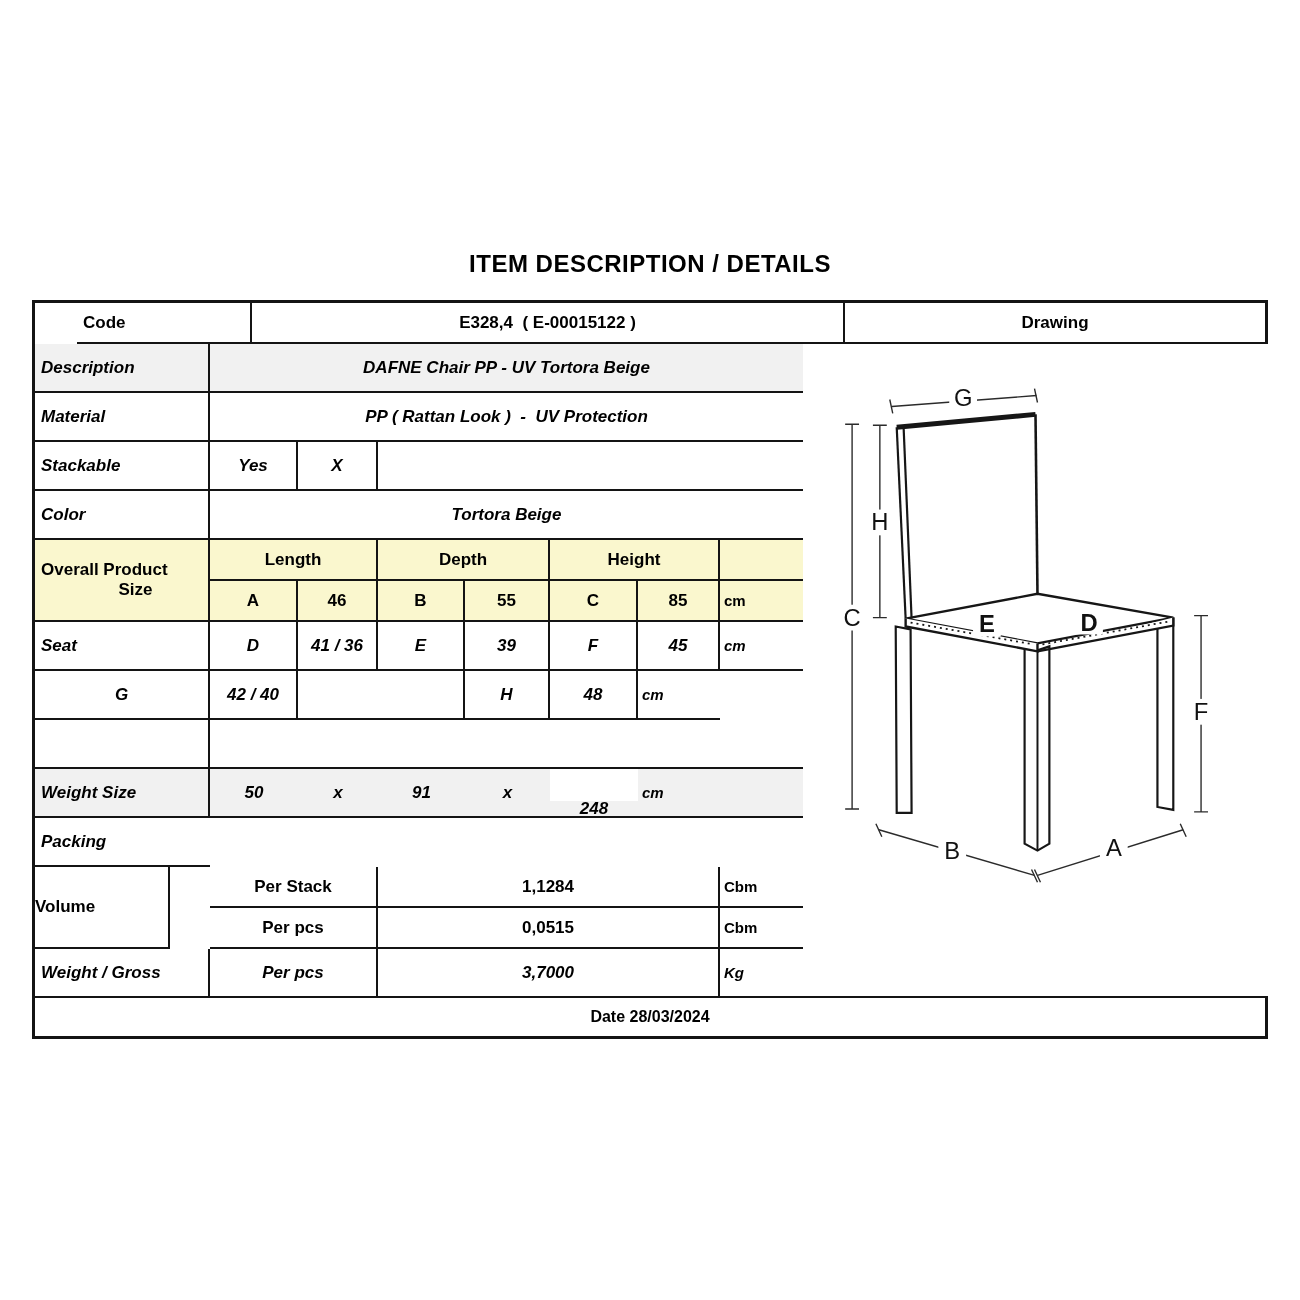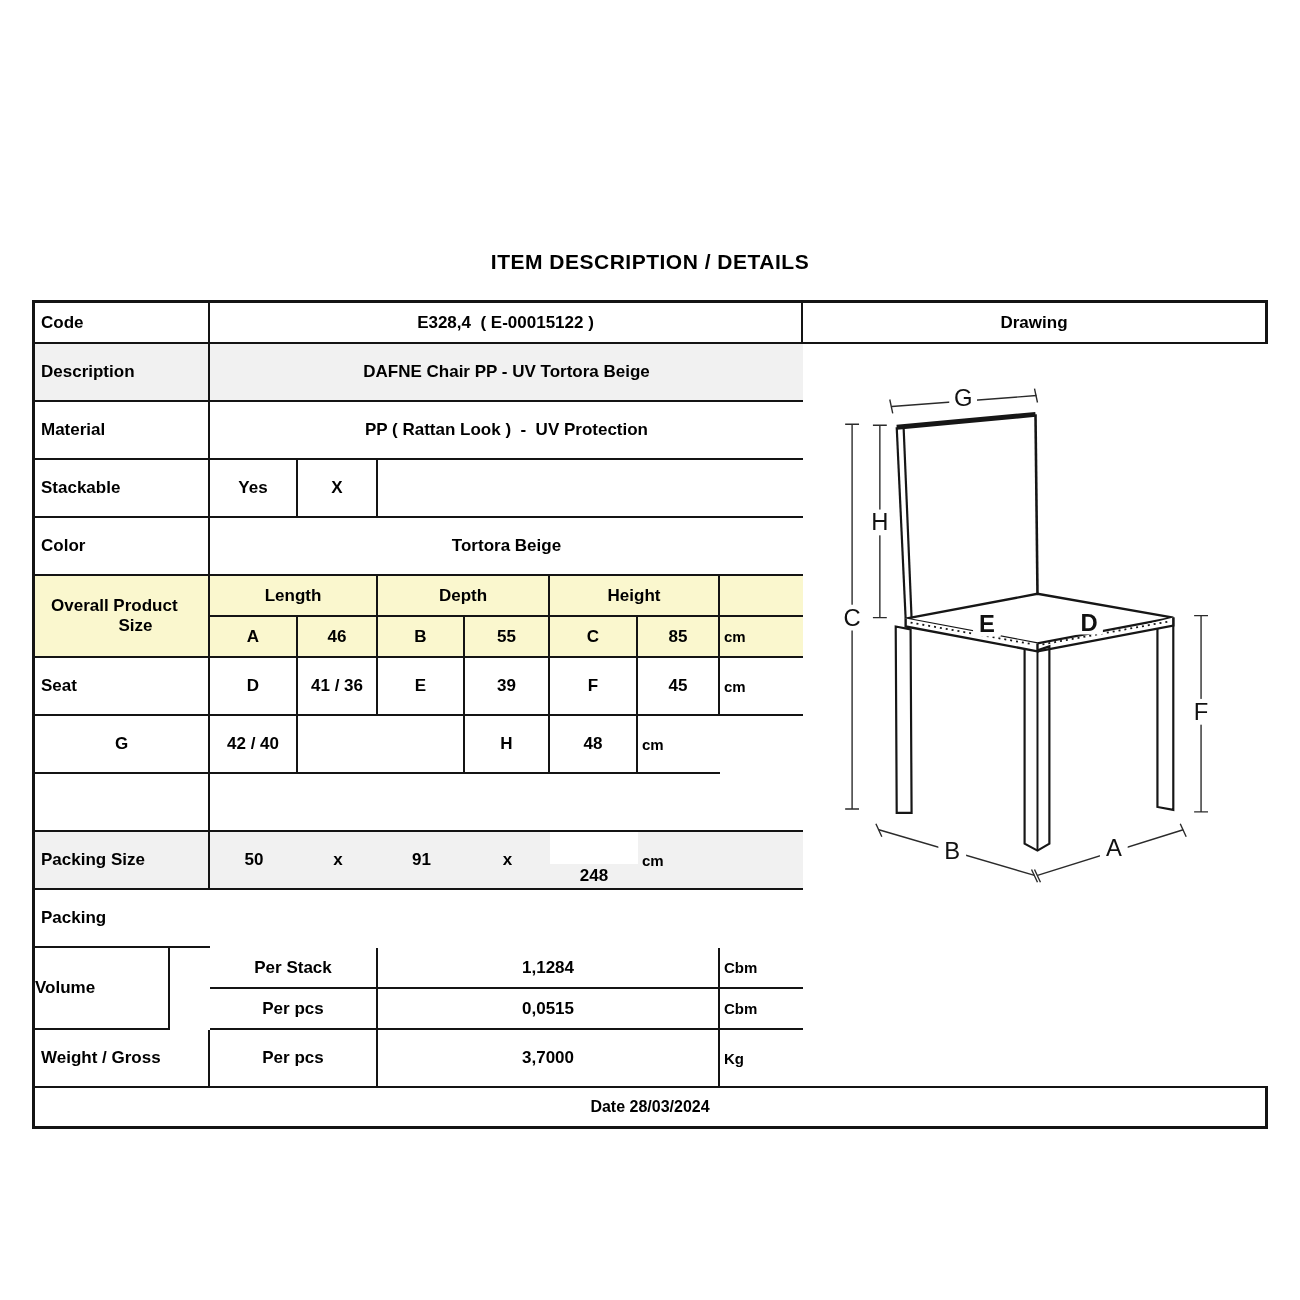--- a/index.html
+++ b/index.html
@@ -7,46 +7,46 @@
     --gray:#f1f1f1;
     --bd:#141414;
   }
   html,body{margin:0;padding:0;}
   body{
     width:1300px;height:1300px;background:#ffffff;position:relative;
     font-family:"Liberation Sans", sans-serif;color:#000;overflow:hidden;
   }
   .title{
     position:absolute;top:250px;left:0;width:1300px;text-align:center;
-    font-size:21px;font-weight:700;letter-spacing:.5px;
+    font-size:24px;font-weight:700;letter-spacing:.5px;
   }
   .tbl{
     position:absolute;top:300px;left:32px;width:1236px;
     border:3px solid var(--bd);box-sizing:border-box;background:#fff;
   }
   .row{display:grid;height:41px;box-sizing:border-box;}
-  .cols-full{grid-template-columns:175px 88px 80px 87px 85px 88px 82px 83px 1fr;}
+  .cols-full{grid-template-columns:175px 88px 80px 87px 85px 88px 82px 83px 1fr;margin-left:42px;}
   .cell{
     border-right:2px solid var(--bd);border-bottom:2px solid var(--bd);
     box-sizing:border-box;display:flex;align-items:center;
     font-size:17px;font-weight:700;overflow:hidden;white-space:nowrap;
   }
   .cell:last-child{border-right:none;}
   .lbl{padding-left:6px;justify-content:flex-start;}
   .ctr{justify-content:center;}
   .unit{padding-left:4px;font-size:15px;}
   .pre{white-space:pre;}
   .sp2{grid-column:span 2;}
   .sp5{grid-column:span 5;}
   .sp7{grid-column:span 7;}
   .bg-gray{background:var(--gray);}
   .bg-yellow{background:var(--yellow);}
   .body2{display:flex;}
   .leftpart{width:768px;box-sizing:border-box;}
-  .leftrow{display:grid;grid-template-columns:175px 88px 80px 87px 85px 88px 82px 83px;height:58px;box-sizing:border-box;}
+  .leftrow{display:grid;grid-template-columns:175px 88px 80px 87px 85px 88px 82px 83px;height:49px;box-sizing:border-box;font-style:italic;}
   .group{display:flex;height:82px;box-sizing:border-box;}
   .g-label{
     width:175px;box-sizing:border-box;border-right:2px solid var(--bd);
     border-bottom:2px solid var(--bd);display:flex;flex-direction:column;
     justify-content:center;font-size:17px;font-weight:700;
   }
   .g-body{flex:1;}
   .g-row{display:grid;grid-template-columns:88px 80px 87px 85px 88px 82px 83px;height:41px;box-sizing:border-box;}
   .g2-row{display:grid;grid-template-columns:168px 342px 83px;height:41px;box-sizing:border-box;padding-left:40px;}
   .drawcell{
@@ -92,21 +92,21 @@
         <div class="cell sp5"></div>
       </div>
 
       <div class="leftrow">
         <div class="cell lbl">Color</div>
         <div class="cell ctr sp7">Tortora Beige</div>
       </div>
 
       <div class="group">
         <div class="g-label bg-yellow">
-          <span style="padding-left:16px;">Overall Product</span>
+          <span style="padding-left:6px;">Overall Product</span>
           <span style="text-align:center;padding-left:28px;">Size</span>
         </div>
         <div class="g-body">
           <div class="g-row">
             <div class="cell ctr bg-yellow sp2">Length</div>
             <div class="cell ctr bg-yellow sp2">Depth</div>
             <div class="cell ctr bg-yellow sp2">Height</div>
             <div class="cell bg-yellow"></div>
           </div>
           <div class="g-row">
@@ -140,21 +140,21 @@
         <div class="cell ctr">48</div>
         <div class="cell unit">cm</div>
       </div>
 
       <div class="leftrow">
         <div class="cell"></div>
         <div class="cell sp7"></div>
       </div>
 
       <div class="leftrow">
-        <div class="cell lbl bg-gray">Packing Size</div>
+        <div class="cell lbl bg-gray">Weight Size</div>
         <div class="cell ctr bg-gray" style="border-right:none;">50</div>
         <div class="cell ctr bg-gray" style="border-right:none;">x</div>
         <div class="cell ctr bg-gray" style="border-right:none;">91</div>
         <div class="cell ctr bg-gray" style="border-right:none;">x</div>
         <div class="cell ctr bg-gray" style="border-right:none;margin-top:32px;">248</div>
         <div class="cell unit bg-gray sp2">cm</div>
       </div>
 
       <div class="leftrow">
         <div class="cell lbl">Packing</div>

